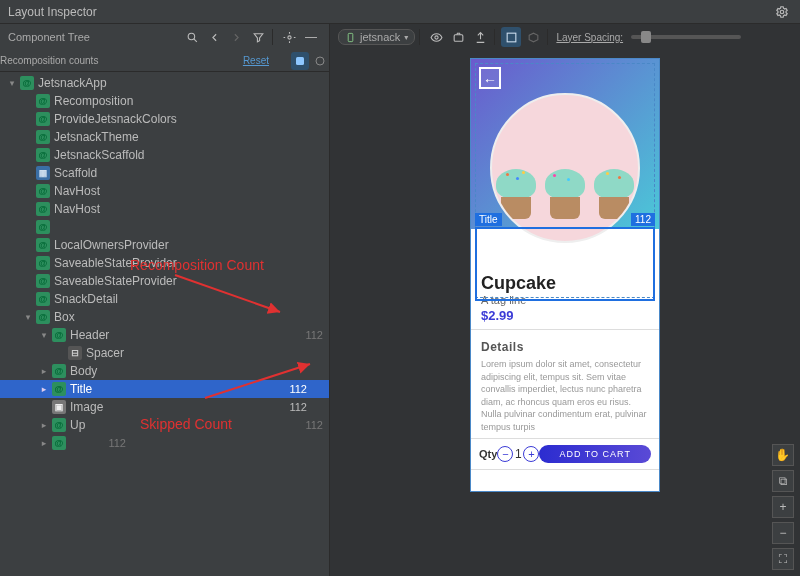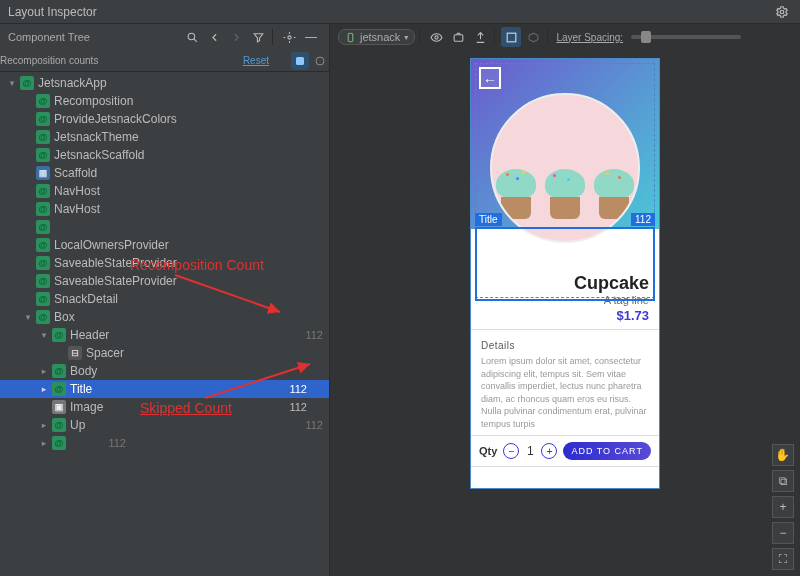--- a/index.html
+++ b/index.html
@@ -50,28 +50,28 @@
 .cupcake { width: 40px; height: 50px; position: relative; }
 .cupcake .frost { width: 40px; height: 30px; background: #8fd9c6; border-radius: 50% 50% 40% 40%; position: absolute; top: 0; }
 .cupcake .spr { position: absolute; width: 3px; height: 3px; border-radius: 50%; }
 .cupcake .cup { width: 30px; height: 22px; background: #b98c63; position: absolute; bottom: 0; left: 5px; border-radius: 0 0 6px 6px; }
 .tile { position: absolute; border: 1px dashed #4a88c7; }
 .tile-outer { top: 4px; left: 4px; right: 4px; height: 235px; }
 .tile-title-box { top: 168px; left: 4px; right: 4px; height: 74px; border: 2px solid #1f6fe0; }
 .label-chip { position: absolute; background: #1f6fe0; color: #fff; font-size: 10px; padding: 1px 4px; }
 .title-chip-l { left: 4px; top: 154px; }
 .title-chip-r { right: 4px; top: 154px; }
-.snack-info { position: relative; padding: 44px 10px 6px 10px; text-align: right; }
+.snack-info { position: relative; padding: 44px 10px 6px 10px; }
 .snack-name { font-size: 18px; font-weight: 600; color: #222; }
 .snack-tag { font-size: 11px; color: #666; }
 .snack-price { font-size: 13px; color: #3b3bd6; font-weight: 600; margin-top: 2px; }
 .detail-sec { padding: 10px 10px 4px 10px; border-top: 1px solid #ddd; }
-.detail-head { font-size: 10px; font-weight: 400; color: #555; letter-spacing: 0.5px; }
+.detail-head { font-size: 12px; font-weight: 700; color: #555; letter-spacing: 0.5px; }
 .detail-body { font-size: 9px; color: #999; line-height: 1.4; margin-top: 4px; }
-.cart-bar { border-top: 1px solid #ddd; padding: 6px 8px; display: flex; align-items: center; gap: 6px; }
+.cart-bar { border-top: 1px solid #ddd; padding: 6px 8px; display: flex; align-items: center; gap: 0; }
 .qty-lbl { font-size: 11px; font-weight: 600; color: #333; }
 .qbtn { width: 16px; height: 16px; border: 1.5px solid #3b3bd6; border-radius: 50%; display: flex; align-items: center; justify-content: center; font-size: 11px; color: #3b3bd6; }
 .qval { font-size: 12px; color: #333; min-width: 10px; text-align: center; }
 .add-cart { flex: 1; height: 18px; border-radius: 10px; background: linear-gradient(90deg, #2c2cd0, #5a4ad6); color: #fff; font-size: 9px; letter-spacing: 1px; display: flex; align-items: center; justify-content: center; }
 .footer-space { height: 22px; border-top: 1px solid #ddd; }
 .right-tools { position: absolute; right: 6px; bottom: 6px; display: flex; flex-direction: column; gap: 4px; }
 .rtool { width: 22px; height: 22px; background: #3c3f41; border: 1px solid #555; display: flex; align-items: center; justify-content: center; color: #bbb; font-size: 12px; }
 .annotation { position: absolute; color: #e03131; font-size: 14px; font-family: Arial; pointer-events: none; }
 svg.arrow { position: absolute; pointer-events: none; }
 </style>
@@ -337,21 +337,21 @@
                     <div class="frost"></div>
                     <div class="spr" style="top:3px;left:12px;background:#fc4;"></div>
                     <div class="spr" style="top:7px;left:24px;background:#e74;"></div>
                     <div class="cup"></div>
                   </div>
               </div>
             </div>
             <div class="snack-info">
               <div class="snack-name">Cupcake</div>
               <div class="snack-tag">A tag line</div>
-              <div class="snack-price">$1.73</div>
+              <div class="snack-price">$2.99</div>
             </div>
             <div class="detail-sec">
               <div class="detail-head">Details</div>
               <div class="detail-body">Lorem ipsum dolor sit amet, consectetur adipiscing elit, tempus sit. Sem vitae convallis imperdiet, lectus nunc pharetra diam, ac rhoncus quam eros eu risus. Nulla pulvinar condimentum erat, pulvinar tempus turpis</div>
             </div>
             <div class="cart-bar">
               <span class="qty-lbl">Qty</span>
               <span class="qbtn">−</span>
               <span class="qval">1</span>
               <span class="qbtn">+</span>
@@ -381,21 +381,21 @@
 <div class="annotation" style="left:130px; top:257px;">Recomposition Count</div>
 <svg class="arrow" style="left:170px; top:270px;" width="120" height="50">
   <defs>
       <marker id="ah1" markerWidth="8" markerHeight="8" refX="6" refY="3" orient="auto">
         <path d="M0,0 L6,3 L0,6 Z" fill="#e03131"></path>
       </marker>
     </defs>
   <line x1="5" y1="5" x2="110" y2="42" stroke="#e03131" stroke-width="2" marker-end="url(#ah1)"></line>
 </svg>
 
-<div class="annotation" style="left:140px; top:400px;text-decoration:underline;">Skipped Count</div>
+<div class="annotation" style="left:140px; top:416px;">Skipped Count</div>
 <svg class="arrow" style="left:200px; top:360px;" width="120" height="40">
   <defs>
       <marker id="ah2" markerWidth="8" markerHeight="8" refX="6" refY="3" orient="auto">
         <path d="M0,0 L6,3 L0,6 Z" fill="#e03131"></path>
       </marker>
     </defs>
   <line x1="5" y1="38" x2="110" y2="4" stroke="#e03131" stroke-width="2" marker-end="url(#ah2)"></line>
 </svg>
 
 </body></html>

